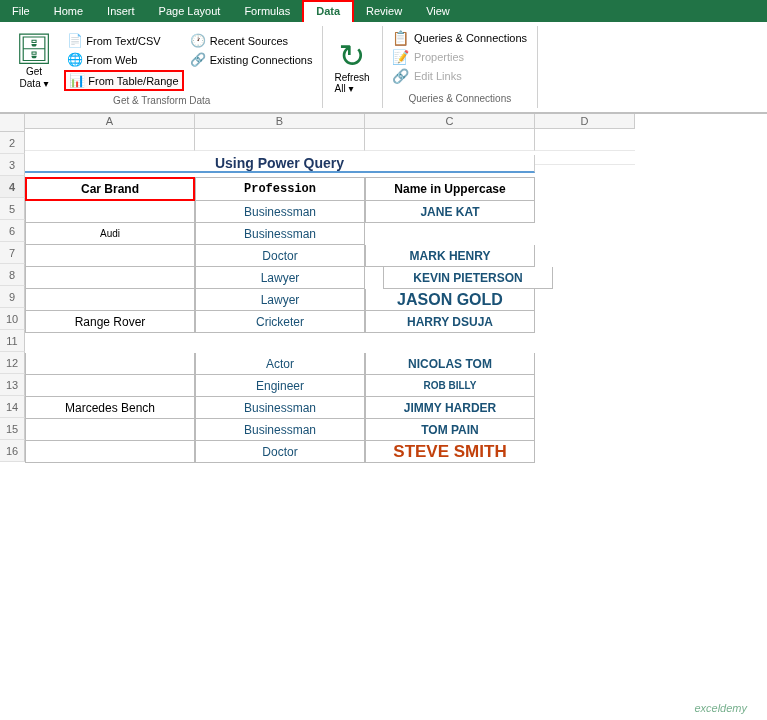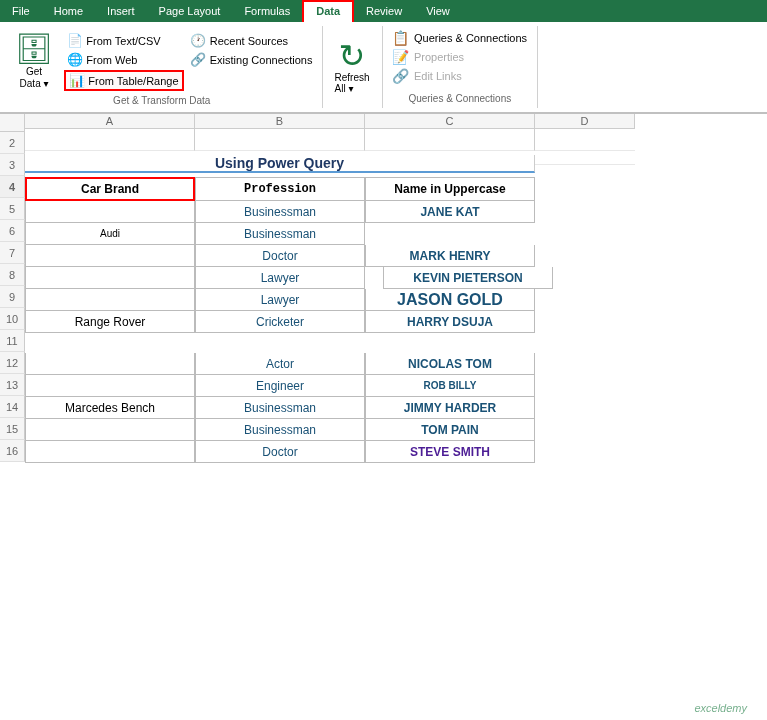--- a/index.html
+++ b/index.html
@@ -201,21 +201,21 @@
               <div style="width: 170px; border-right: 1px solid rgb(187, 187, 187); border-bottom: 1px solid rgb(187, 187, 187); border-left: 1px solid rgb(187, 187, 187); font-size: 12px; display: flex; align-items: center; justify-content: center; color: rgb(26, 82, 118); font-weight: bold;">JIMMY HARDER</div>
             </div>
             <div style="display: flex; height: 22px;">
               <div style="width: 170px; border-right: 1px solid rgb(187, 187, 187); border-bottom: 1px solid rgb(187, 187, 187); border-left: 1px solid rgb(187, 187, 187); font-size: 12px; display: flex; align-items: center; justify-content: center; color: rgb(0, 0, 0);"></div>
               <div style="width: 170px; border-right: 1px solid rgb(187, 187, 187); border-bottom: 1px solid rgb(187, 187, 187); border-left: 1px solid rgb(187, 187, 187); font-size: 12px; display: flex; align-items: center; justify-content: center; color: rgb(26, 82, 118);">Businessman</div>
               <div style="width: 170px; border-right: 1px solid rgb(187, 187, 187); border-bottom: 1px solid rgb(187, 187, 187); border-left: 1px solid rgb(187, 187, 187); font-size: 12px; display: flex; align-items: center; justify-content: center; color: rgb(26, 82, 118); font-weight: bold;">TOM PAIN</div>
             </div>
             <div style="display: flex; height: 22px;">
               <div style="width: 170px; border-right: 1px solid rgb(187, 187, 187); border-bottom: 1px solid rgb(187, 187, 187); border-left: 1px solid rgb(187, 187, 187); font-size: 12px; display: flex; align-items: center; justify-content: center; color: rgb(0, 0, 0);"></div>
               <div style="width: 170px; border-right: 1px solid rgb(187, 187, 187); border-bottom: 1px solid rgb(187, 187, 187); border-left: 1px solid rgb(187, 187, 187); font-size: 12px; display: flex; align-items: center; justify-content: center; color: rgb(26, 82, 118);">Doctor</div>
-              <div style="width: 170px; border-right: 1px solid rgb(187, 187, 187); border-bottom: 1px solid rgb(187, 187, 187); border-left: 1px solid rgb(187, 187, 187); font-size: 12px; display: flex; align-items: center; justify-content: center; color: #4c1d95; font-weight: bold;">STEVE SMITH</div>
+              <div style="width: 170px; border-right: 1px solid rgb(187, 187, 187); border-bottom: 1px solid rgb(187, 187, 187); border-left: 1px solid rgb(187, 187, 187); font-size: 17px; display: flex; align-items: center; justify-content: center; color: #c2410c; font-weight: bold;">STEVE SMITH</div>
             </div>
           </div>
         </div>
     </div>
   </div>
 
   <div style="position:absolute; bottom:5px; right:20px; opacity:0.6;">
     <span style="color:#1a7a40; font-style:italic; font-size:11px;">exceldemy</span>
   </div>
 

